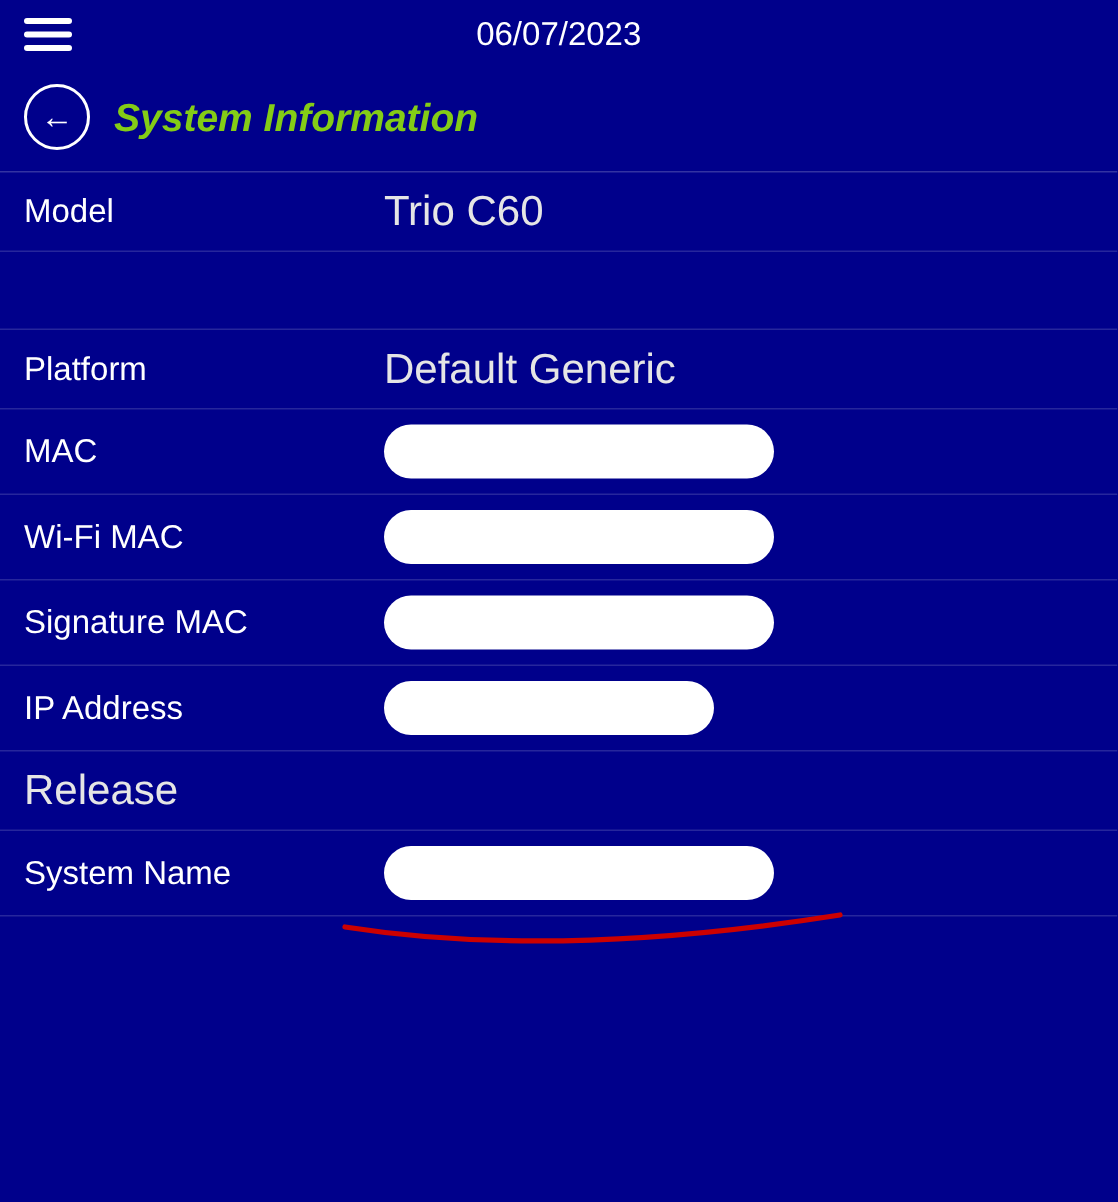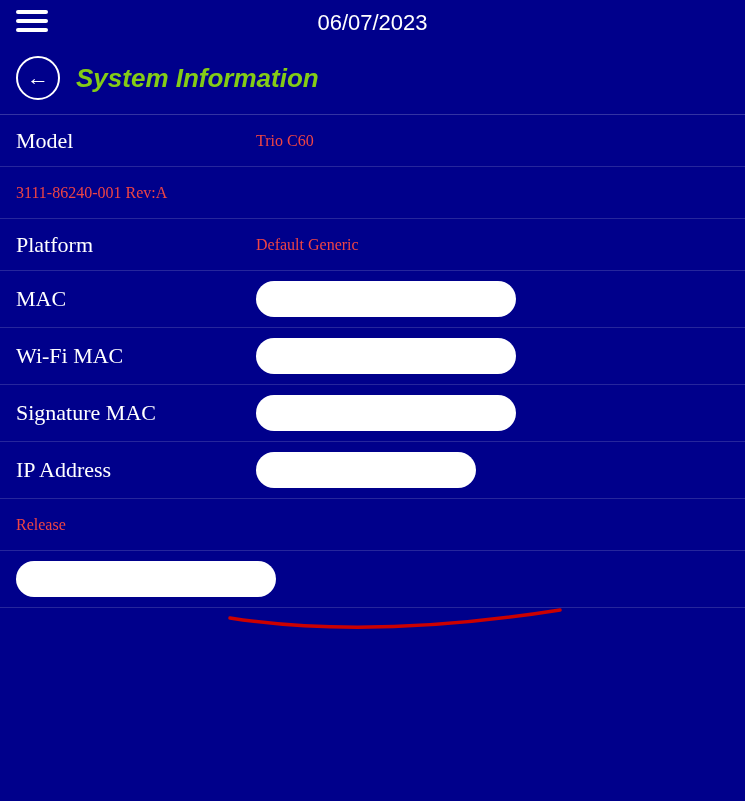--- a/index.html
+++ b/index.html
@@ -12,20 +12,21 @@
       width: 745px;
       height: 801px;
       background-color: #00008B;
       font-family: Arial, sans-serif;
       color: white;
       overflow: hidden;
     }
 
     .top-bar {
       display: flex;
+      align-items: center;
       justify-content: center;
       padding: 10px 16px;
       position: relative;
       background-color: #00008B;
     }
 
     .hamburger-icon {
       position: absolute;
       left: 16px;
       display: flex;
@@ -85,34 +86,33 @@
       width: 100%;
       padding: 0;
     }
 
     .info-row {
       display: flex;
       align-items: center;
       padding: 10px 16px;
       border-bottom: 1px solid rgba(255,255,255,0.15);
       min-height: 52px;
-      font-family: Liberation Serif, serif;
     }
 
     .info-label {
       font-size: 22px;
       font-weight: 500;
       color: white;
       min-width: 240px;
       flex-shrink: 0;
     }
 
     .info-value {
-      font-size: 16px;
-      color: #ef4444;
+      font-size: 28px;
+      color: #e5e5e5;
       font-weight: 400;
     }
 
     .masked-field {
       background-color: white;
       border-radius: 20px;
       height: 36px;
       width: 260px;
       display: block;
     }
@@ -159,21 +159,20 @@
 </div>
 
 <div class="info-table">
 
   <div class="info-row">
     <span class="info-label">Model</span>
     <span class="info-value">Trio C60</span>
   </div>
 
   <div class="info-row">
-    <span class="info-value">3111-86240-001 Rev:A</span>
   </div>
 
   <div class="info-row">
     <span class="info-label">Platform</span>
     <span class="info-value">Default Generic</span>
   </div>
 
   <div class="info-row">
     <span class="info-label">MAC</span>
     <span class="masked-field"></span>
@@ -193,20 +192,21 @@
     <span class="info-label">IP Address</span>
     <span class="masked-field-short"></span>
   </div>
 
 
   <div class="info-row">
     <span class="info-value">Release</span>
   </div>
 
   <div class="info-row">
+    <span class="info-label">System Name</span>
     <span class="masked-field"></span>
   </div>
 
 </div>
 
 <svg class="annotation-overlay" xmlns="http://www.w3.org/2000/svg">
   <path d="M 230 618 Q 370 640 560 610" stroke="#cc0000" stroke-width="3.5" fill="none" stroke-linecap="round"></path>
 </svg>
 
 </body></html>

